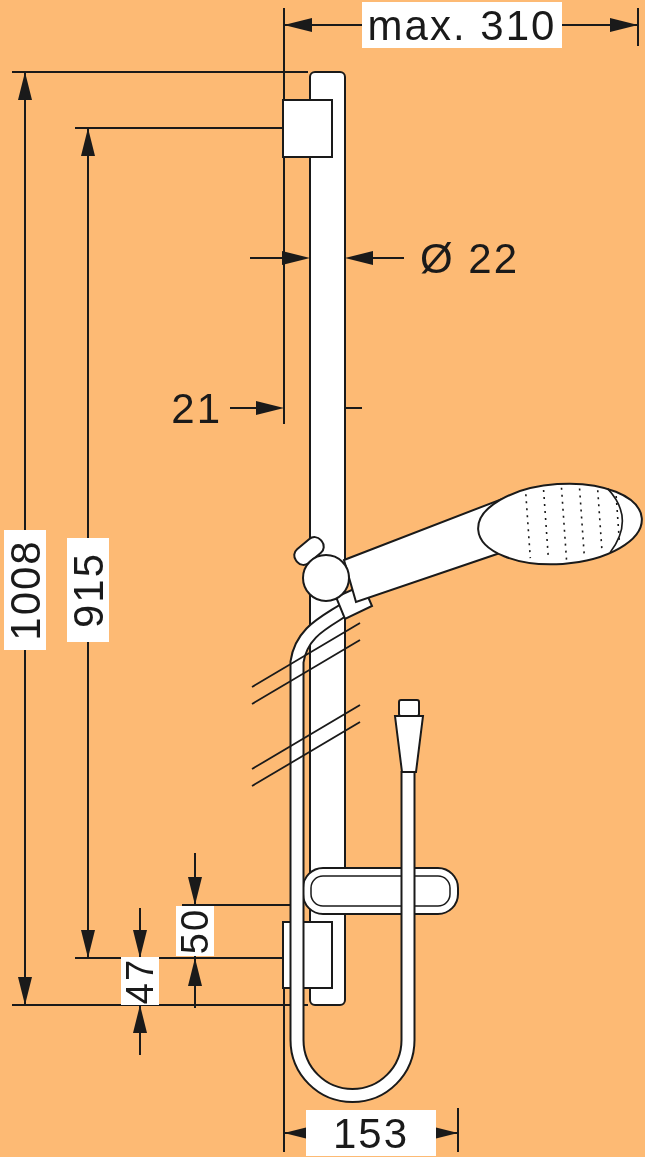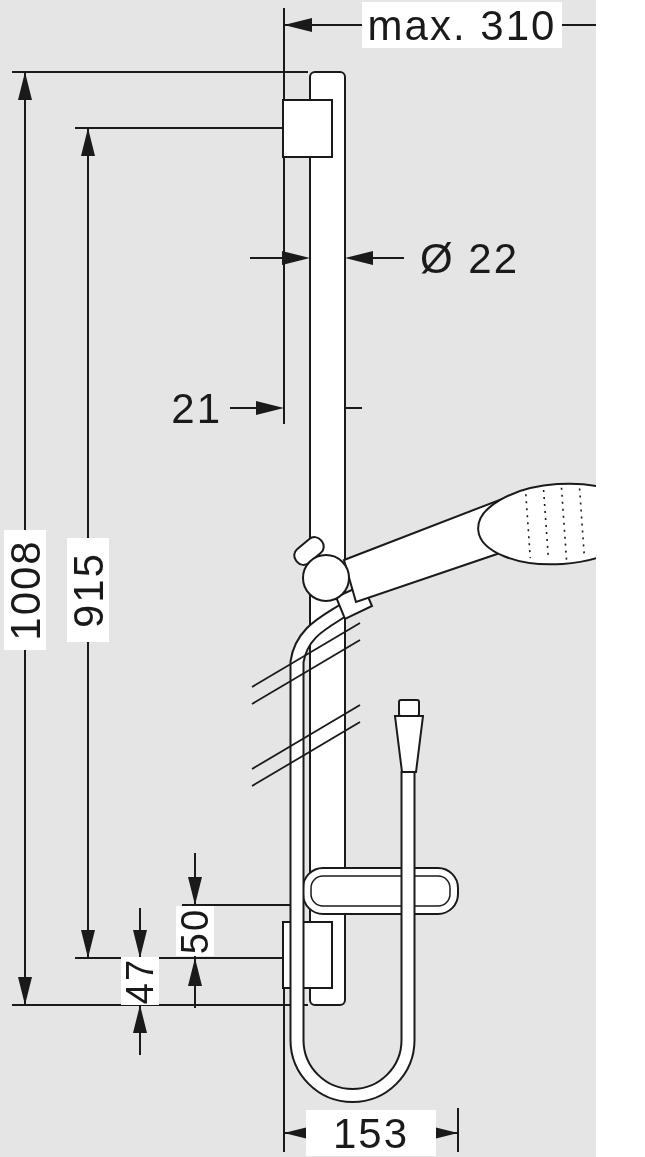--- a/index.html
+++ b/index.html
@@ -1,16 +1,16 @@
 <!DOCTYPE html>
 <html><head>
 <meta charset="utf-8">
 <style>
   html,body{margin:0;padding:0;background:#ffffff;}
-  .canvas{position:relative;width:596px;height:1157px;background:#e5e5e5;overflow:hidden;}
+  .canvas{position:relative;width:645px;height:1157px;background:#fdba74;overflow:hidden;}
   svg{display:block;}
   text{font-family:"Liberation Sans", sans-serif;font-size:42px;fill:#1a1a1a;letter-spacing:2px;}
   text.small{font-size:38px;}
 </style>
 </head>
 <body>
 
 <div class="canvas">
 <svg viewBox="0 0 645 1157" width="645" height="1157">
 

